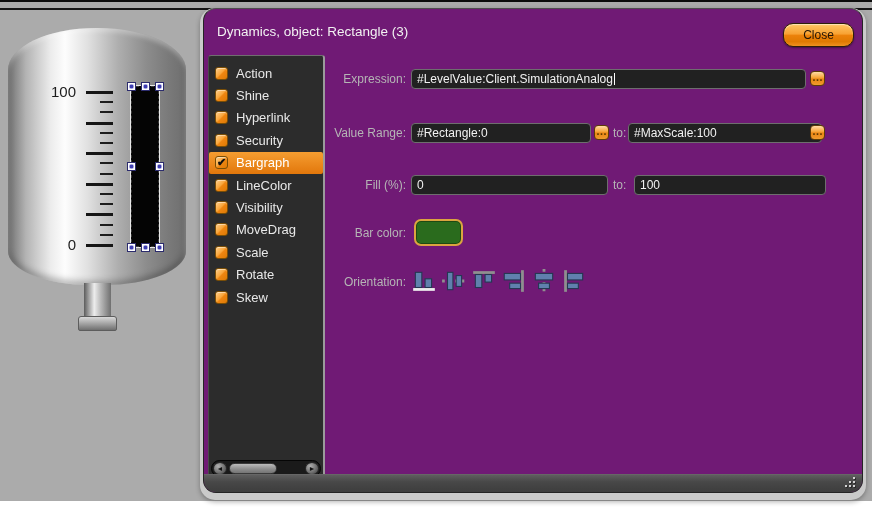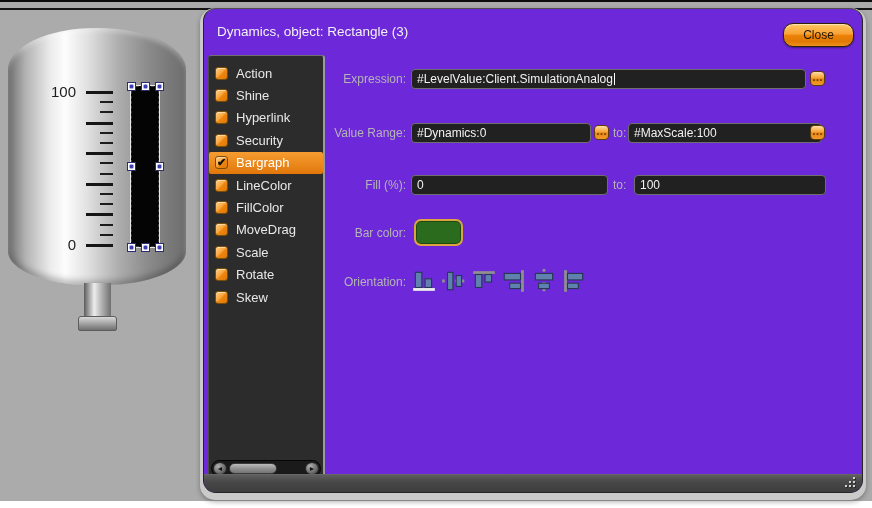--- a/index.html
+++ b/index.html
@@ -25,21 +25,21 @@
   .bar-rect { position:absolute; left:123px; top:58px; width:28px; height:161px; background:#040404;
     border:1px dashed #3a3a3a; box-shadow:0 0 0 1px #e8e8e8; }
   .handle { position:absolute; width:9px; height:9px; border:1px solid #2c2c6e;
     background:radial-gradient(circle at 50% 50%, #3d3db2 0 2px, #9a9ae4 2.5px);
     box-shadow:inset 0 0 0 1.5px #ffffff; }
 
   
   .dialog-frame { position:absolute; left:200px; top:8px; width:666px; height:492px;
     background:#cacaca; border-radius:15px; box-shadow:0 2px 5px rgba(0,0,0,.3); }
   .dialog { position:absolute; left:3px; top:0; width:660px; height:485px;
-    background:#6d28d9; border-radius:13px; border:1px solid #242424; border-top-color:#4f4f4f; }
+    background:#701a75; border-radius:13px; border:1px solid #242424; border-top-color:#4f4f4f; }
   .dlg-title { position:absolute; left:13px; top:0; height:46px; line-height:46px;
     font-size:13.5px; color:#f2f2f2; }
   .close-btn { position:absolute; left:579px; top:14px; width:71px; height:24px; border-radius:10px;
     background:linear-gradient(180deg,#ffc765 0%,#f8a233 45%,#ec820a 52%,#e07a02 80%,#ef9220 100%);
     border:1px solid #2e1f08; box-shadow:inset 0 1px 1px rgba(255,255,255,.55), 0 1px 2px rgba(0,0,0,.4);
     color:#241505; font-size:12px; font-weight:normal; text-align:center; line-height:22px; cursor:pointer; }
 
   
   .sidebar { position:absolute; left:4px; top:46px; width:117px; height:427px; background:#2c2c2c;
     border-right:2px solid #9b9b9b; border-bottom:2px solid #9b9b9b; border-top:1px solid #6f6f6f;
@@ -182,21 +182,21 @@
           <div class="side-item">
     <span class="cb">
               <span class="check"></span>
             </span>
     <span class="side-label">LineColor</span>
   </div>
           <div class="side-item">
     <span class="cb">
               <span class="check"></span>
             </span>
-    <span class="side-label">FillColor</span>
+    <span class="side-label">Visibility</span>
   </div>
           <div class="side-item">
     <span class="cb">
               <span class="check"></span>
             </span>
     <span class="side-label">MoveDrag</span>
   </div>
           <div class="side-item">
     <span class="cb">
               <span class="check"></span>
@@ -226,21 +226,21 @@
     <div class="content">
 
       <div class="crow" style="top:14px;">
         <span class="flabel">Expression:</span>
         <div class="finput" style="left:85px; width:395px;"><span>#LevelValue:Client.SimulationAnalog</span><span class="caret"></span></div>
         <div class="ebtn" style="left:484px;">…</div>
       </div>
 
       <div class="crow" style="top:68px;">
         <span class="flabel">Value Range:</span>
-        <div class="finput" style="left:85px; width:180px;">#Dynamics:0</div>
+        <div class="finput" style="left:85px; width:180px;">#Rectangle:0</div>
         <div class="ebtn" style="left:268px;">…</div>
         <span class="tolabel">to:</span>
         <div class="finput" style="left:302px; width:194px;">#MaxScale:100</div>
         <div class="ebtn" style="left:484px;">…</div>
       </div>
 
       <div class="crow" style="top:120px;">
         <span class="flabel">Fill (%):</span>
         <div class="finput" style="left:85px; width:197px;">0</div>
         <span class="tolabel">to:</span>

